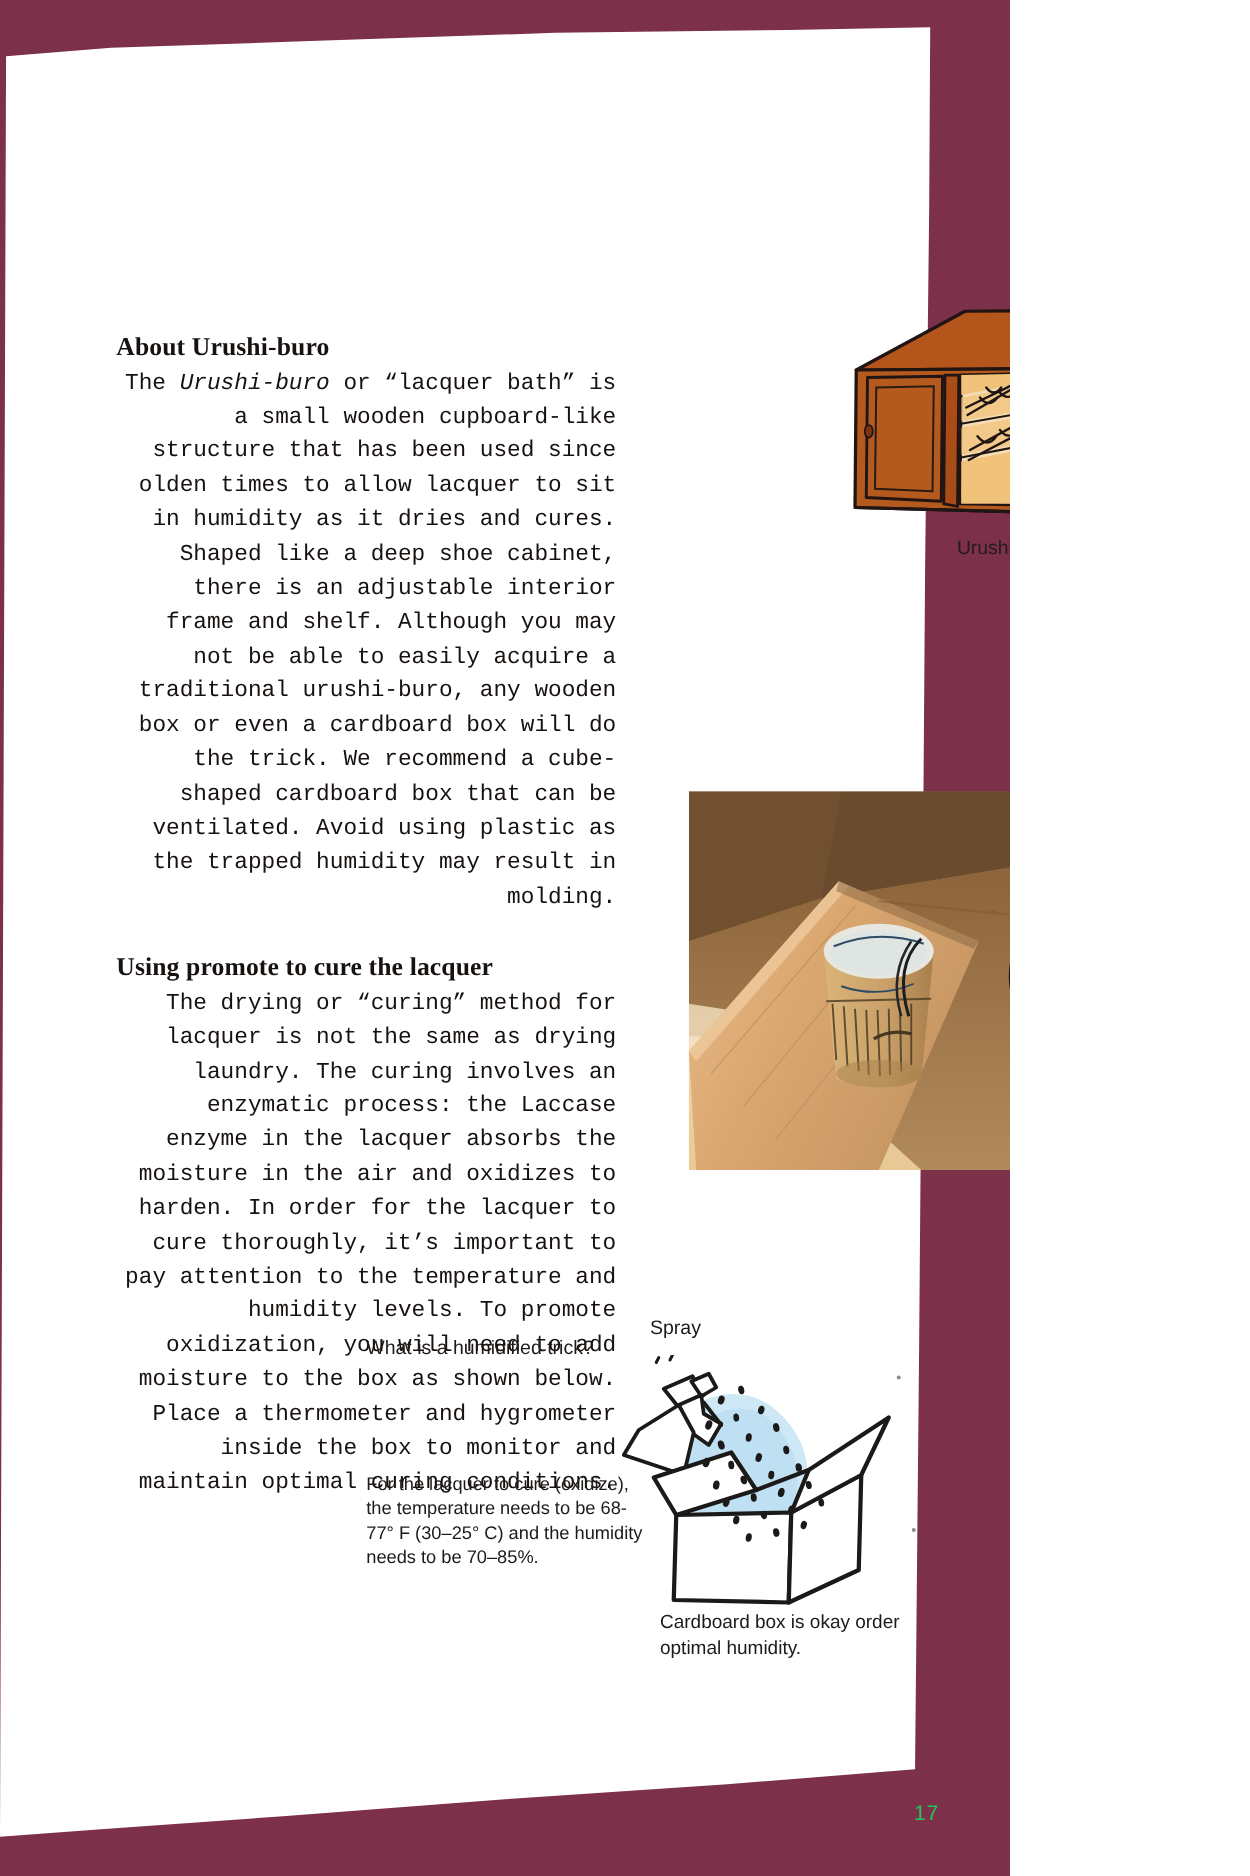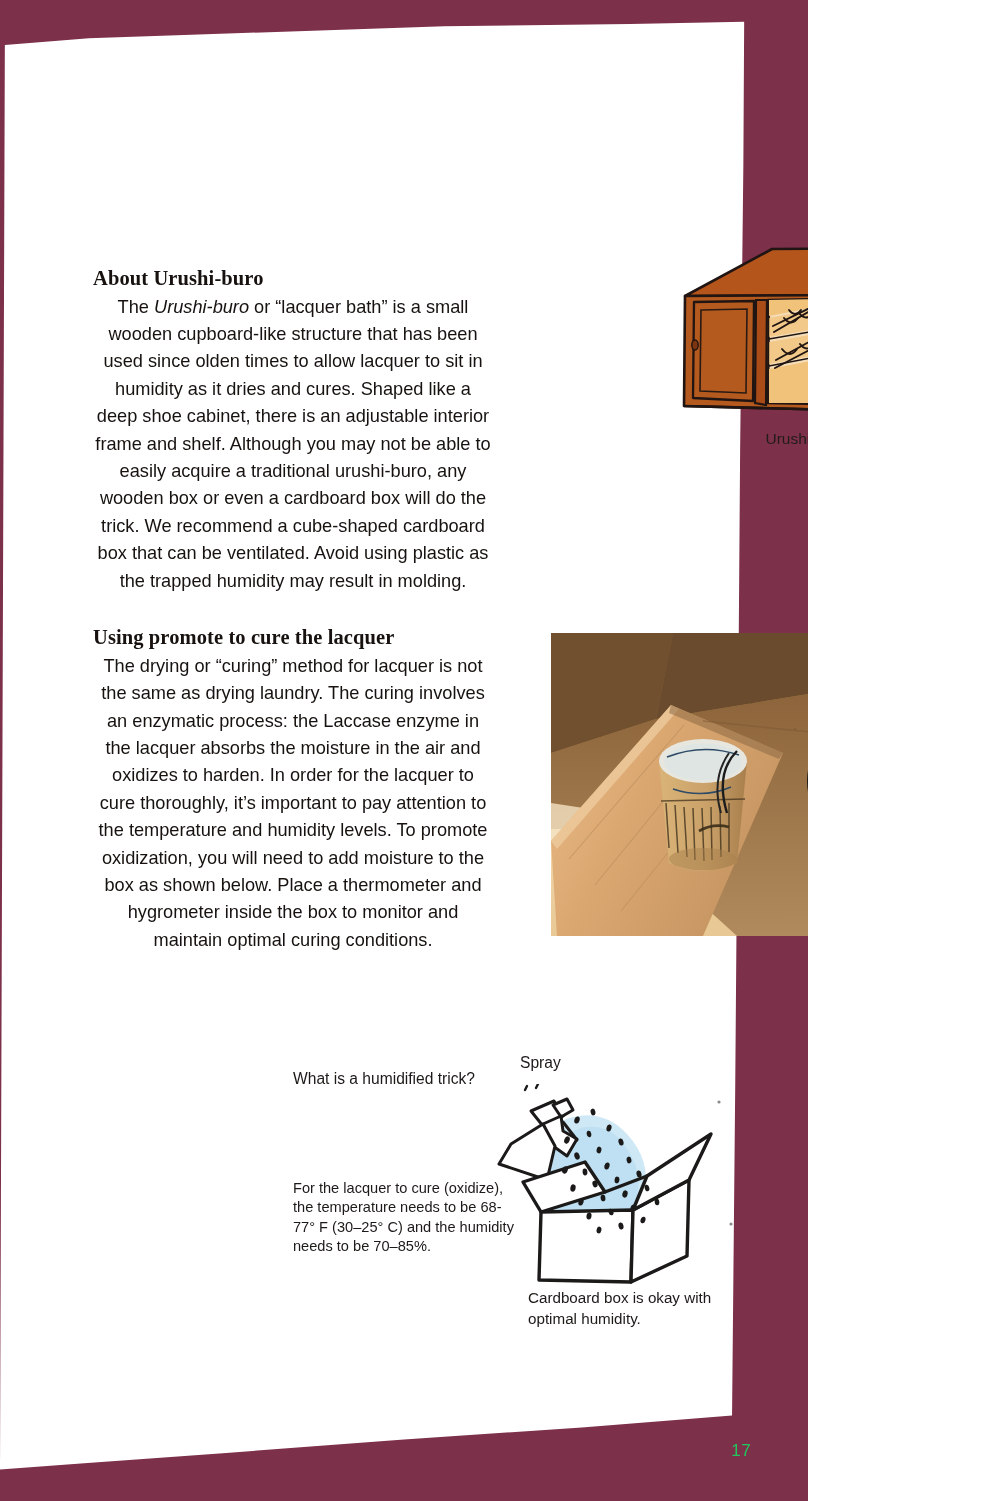--- a/index.html
+++ b/index.html
@@ -39,26 +39,26 @@
   .sec-heading {
     font-family: "Liberation Serif", serif;
     font-weight: bold;
     font-size: 20.5px;
     line-height: 1.25;
     color: #17120f;
     margin: 0 0 2px 0;
     letter-spacing: 0.1px;
   }
   .body-par {
-    font-family: Liberation Sans, sans-serif;
+    font-family: Liberation Mono, monospace;
     font-size: 18.2px;
     line-height: 27.4px;
     color: #17120f;
     margin: 0;
-    text-align: center;
+    text-align: right;
   }
   .body-par em { font-style: italic; }
   .sec-2 { margin-top: 30px; }
 
   
   .buro-wrap {
     position: absolute;
     left: 672px;
     top: 238px;
     width: 268px;
@@ -336,21 +336,21 @@
   </div>
 
   <div class="diagram">
 
     <div class="dg-text dg-q">What is a humidified trick?</div>
 
     <div class="dg-text dg-spray">Spray</div>
 
     <div class="dg-text dg-cond">For the lacquer to cure (oxidize), the temperature needs to be 68-77° F (30–25° C) and the humidity needs to be 70–85%.</div>
 
-    <div class="dg-text dg-card">Cardboard box is okay with optimal humidity.</div>
+    <div class="dg-text dg-card">Cardboard box is okay order optimal humidity.</div>
 
     <div class="sketch">
       <svg viewBox="0 0 260 220" width="260" height="220" xmlns="http://www.w3.org/2000/svg">
 
         <path d="M88,34 q34,-10 58,16 q24,26 18,60 q-6,32 -48,34 q-46,2 -58,-28 q-12,-30 2,-56 q10,-20 28,-26 Z" fill="#bfe0f2" opacity="0.75"></path>
         <path d="M100,44 q28,-6 44,18 q18,24 12,50 q-6,24 -40,26 q-34,2 -44,-22 q-10,-26 2,-48 q8,-18 26,-24 Z" fill="#a9d6ef" opacity="0.45"></path>
 
         <g stroke="#1b1a19" fill="#ffffff" stroke-width="3" stroke-linejoin="round" stroke-linecap="round">
           <path d="M50,27 L73,17 L82,32 L62,42 Z"></path>
           <path d="M72,21 L86,15 L92,26 L80,33 Z"></path>

